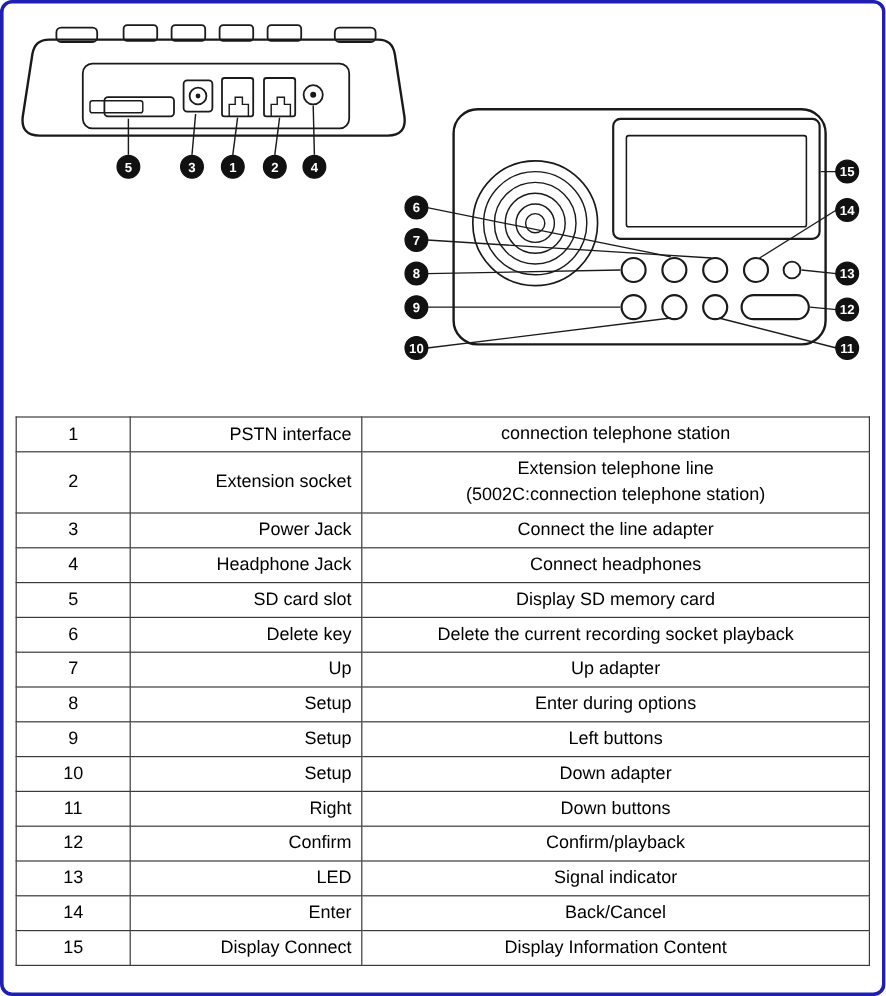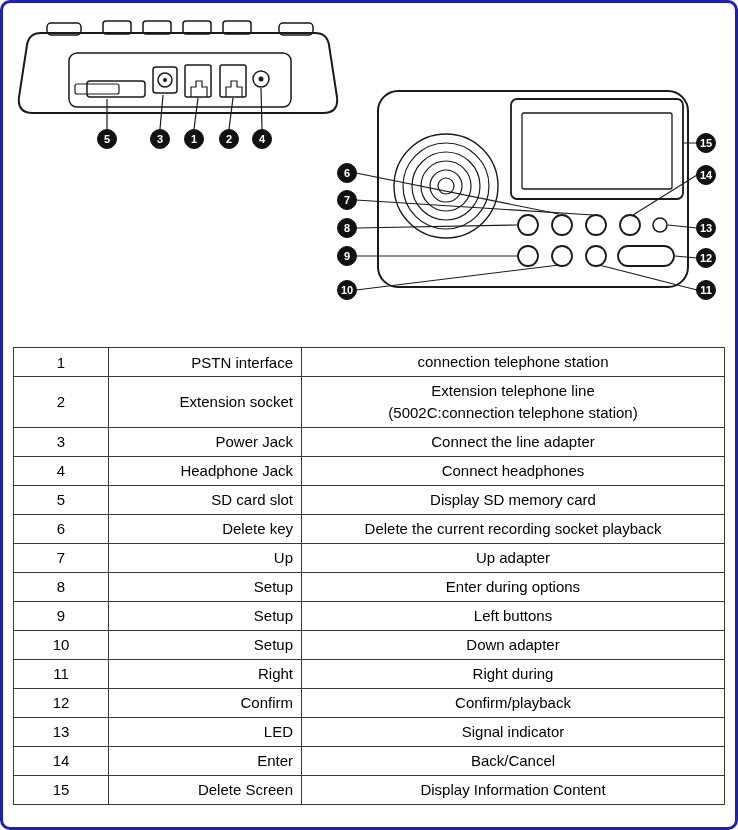--- a/index.html
+++ b/index.html
@@ -245,38 +245,38 @@
         <td class="c-desc">Left buttons</td>
       </tr>
       <tr>
         <td class="c-num">10</td>
         <td class="c-name">Setup</td>
         <td class="c-desc">Down adapter</td>
       </tr>
       <tr>
         <td class="c-num">11</td>
         <td class="c-name">Right</td>
-        <td class="c-desc">Right during</td>
+        <td class="c-desc">Down buttons</td>
       </tr>
       <tr>
         <td class="c-num">12</td>
         <td class="c-name">Confirm</td>
         <td class="c-desc">Confirm/playback</td>
       </tr>
       <tr>
         <td class="c-num">13</td>
         <td class="c-name">LED</td>
         <td class="c-desc">Signal indicator</td>
       </tr>
       <tr>
         <td class="c-num">14</td>
         <td class="c-name">Enter</td>
         <td class="c-desc">Back/Cancel</td>
       </tr>
       <tr>
         <td class="c-num">15</td>
-        <td class="c-name">Delete Screen</td>
+        <td class="c-name">Display Connect</td>
         <td class="c-desc">Display Information Content</td>
       </tr>
     </tbody>
   </table>
 
 </div>
 
 </body></html>

